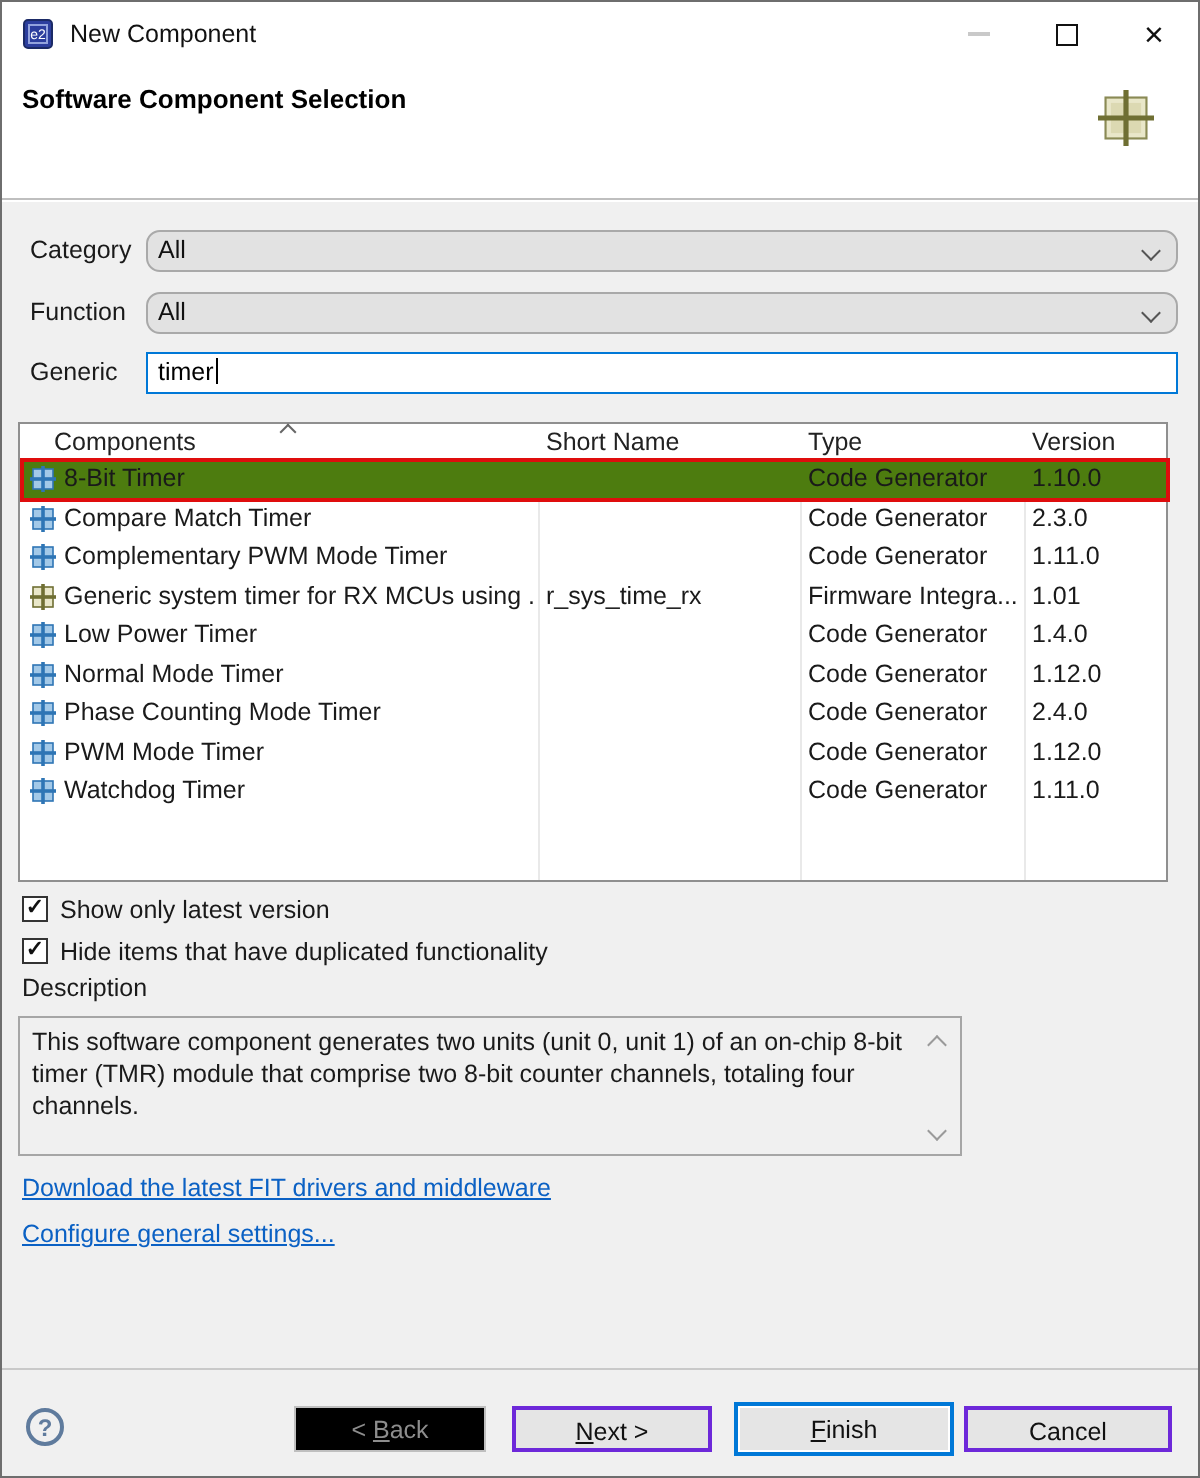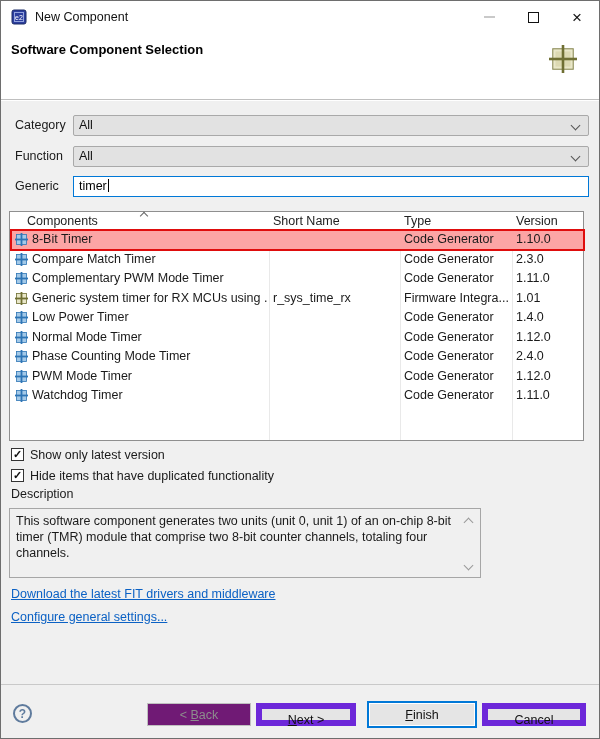--- a/index.html
+++ b/index.html
@@ -23,38 +23,38 @@
   .header { position:absolute; top:32px; left:0; width:100%; height:67px; background:#ffffff; border-bottom:1px solid #bfbfbf; }
   .header-title { position:absolute; left:10px; top:9px; font-weight:bold; font-size:13px; color:#000; }
   .header-sub { position:absolute; left:14px; top:32px; font-size:12.5px; color:#1a1a1a; }
   .header-icon { position:absolute; right:22px; top:12px; width:28px; height:28px; }
 
   
   .body { position:absolute; top:100px; left:0; width:100%; height:639px; background:#f0f0f0; }
 
   .fld-label { position:absolute; left:14px; width:56px; }
   .combo { position:absolute; left:72px; width:516px; height:21px; background:#e2e2e2;
-           border:1px solid #a9a9a9; border-radius:2px; padding:2px 20px 0 5px; color:#111; }
+           border:1px solid #a9a9a9; border-radius:7px; padding:2px 20px 0 5px; color:#111; }
   .combo .chev { position:absolute; right:9px; top:6px; width:7px; height:7px;
                  border-right:1.4px solid #555; border-bottom:1.4px solid #555; transform:rotate(45deg); }
   .textfield { position:absolute; left:72px; width:516px; height:21px; background:#ffffff;
                border:1px solid #0078d7; padding:2px 0 0 5px; color:#000; }
   .caret { display:inline-block; width:1px; height:13px; background:#000; vertical-align:-2px; margin-left:1px; }
 
   
   .table { position:absolute; left:8px; top:110px; width:575px; height:230px;
            background:#ffffff; border:1px solid #8f8f8f; }
   .col-line { position:absolute; top:0; bottom:0; width:1px; background:#e9e9e9; }
   .thead { position:absolute; top:0; left:0; width:100%; height:18px; border-bottom:1px solid #e5e5e5; background:#fff; }
   .th { position:absolute; top:2px; color:#222; }
   .sort-caret { position:absolute; left:131px; top:1px; width:6px; height:6px;
                 border-left:1.2px solid #666; border-top:1.2px solid #666; transform:rotate(45deg); }
   .rows { position:absolute; top:18px; left:0; width:100%; }
   .trow { position:relative; height:19.5px; width:100%; }
-  .trow.selected { background:#fca5a5;padding-left:26px; }
+  .trow.selected { background:#4d7c0f;padding-left:26px; }
   .cell { position:absolute; top:2px; white-space:nowrap; overflow:hidden; }
   .c-name { left:22px; width:236px; }
   .c-short { left:263px; width:126px; }
   .c-type { left:394px; width:106px; }
   .c-ver { left:506px; width:68px; }
   .row-icon { position:absolute; left:5px; top:3px; width:13px; height:13px; }
   .sel-box { position:absolute; left:0; top:16.5px; width:575px; height:22px;
              border:2px solid #df0d0d; pointer-events:none; z-index:5; }
 
   
@@ -72,23 +72,23 @@
   .chev-dn { bottom:8px; border-right:1.4px solid #9a9a9a; border-bottom:1.4px solid #9a9a9a; transform:rotate(45deg); }
 
   
   .link { position:absolute; left:10px; color:#0b61c4; text-decoration:underline; cursor:pointer; }
 
   
   .footer-sep { position:absolute; left:0; top:583px; width:100%; height:1px; background:#c9c9c9; }
   .help-btn { position:absolute; left:12px; top:603px; width:19px; height:19px; border:2px solid #5f7b9d;
               border-radius:50%; color:#5f7b9d; font-weight:bold; font-size:12px;
               display:flex; align-items:center; justify-content:center; }
-  .btn { position:absolute; top:602px; height:23px; background:#e5e5e5; border:6px solid #6d28d9;
+  .btn { position:absolute; top:602px; height:23px; background:#e5e5e5; border:2px solid #6d28d9;
          text-align:center; padding-top:4px; color:#111; }
-  .btn-back { left:146px; width:104px; background:#701a75; border:1px solid #bfbfbf; color:#8d8d8d; }
+  .btn-back { left:146px; width:96px; background:#000000; border:1px solid #bfbfbf; color:#8d8d8d; }
   .btn-next { left:255px; width:100px; }
   .btn-finish { left:366px; top:600px; width:110px; height:27px; border:2px solid #0078d7;
                 box-shadow:inset 0 0 0 1px #ffffff; padding-top:5px; }
   .btn-cancel { left:481px; width:104px; }
   u { text-decoration:underline; }
 </style>
 </head>
 <body>
 
 <div class="window">

